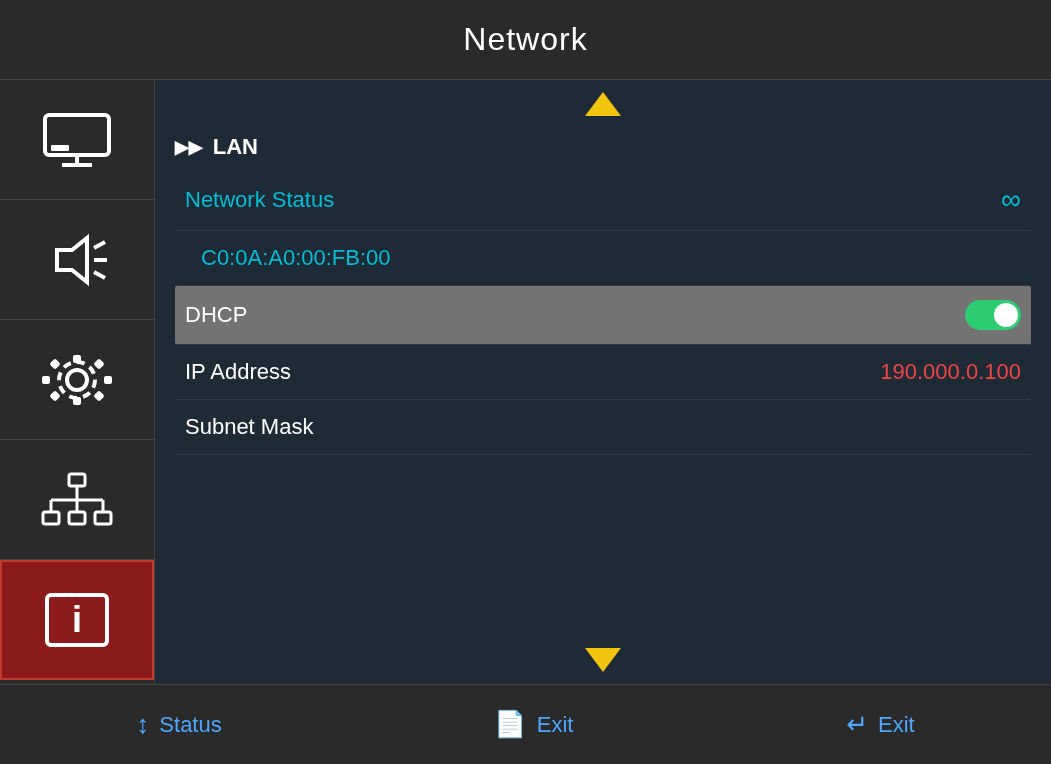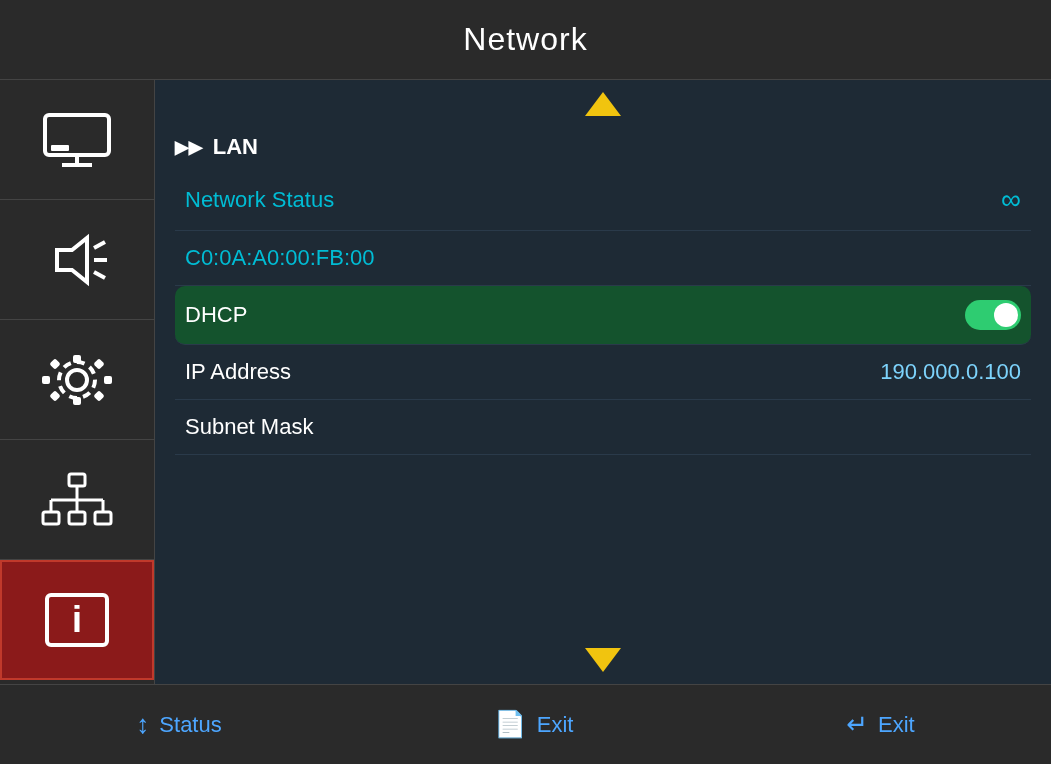--- a/index.html
+++ b/index.html
@@ -104,30 +104,31 @@
       justify-content: space-between;
       padding: 14px 10px;
       border-bottom: 1px solid #2a3a4a;
       color: #ffffff;
       font-size: 22px;
     }
     .menu-row.cyan-label .label {
       color: #00bcd4;
     }
     .menu-row.selected {
-      background: #14532d;
-      border-radius: 10px;
+      background: #737373;
+      border-radius: 2px;
     }
     .menu-row .label { }
     .menu-row .value {
-      color: #7dd3fc;
+      color: #ef4444;
       font-size: 22px;
     }
     .menu-row.cyan-label .value {
       color: #00bcd4;
+      margin-left: 16px;
     }
 
     
     .infinity-icon {
       color: #00bcd4;
       font-size: 28px;
     }
 
     
     .toggle {

